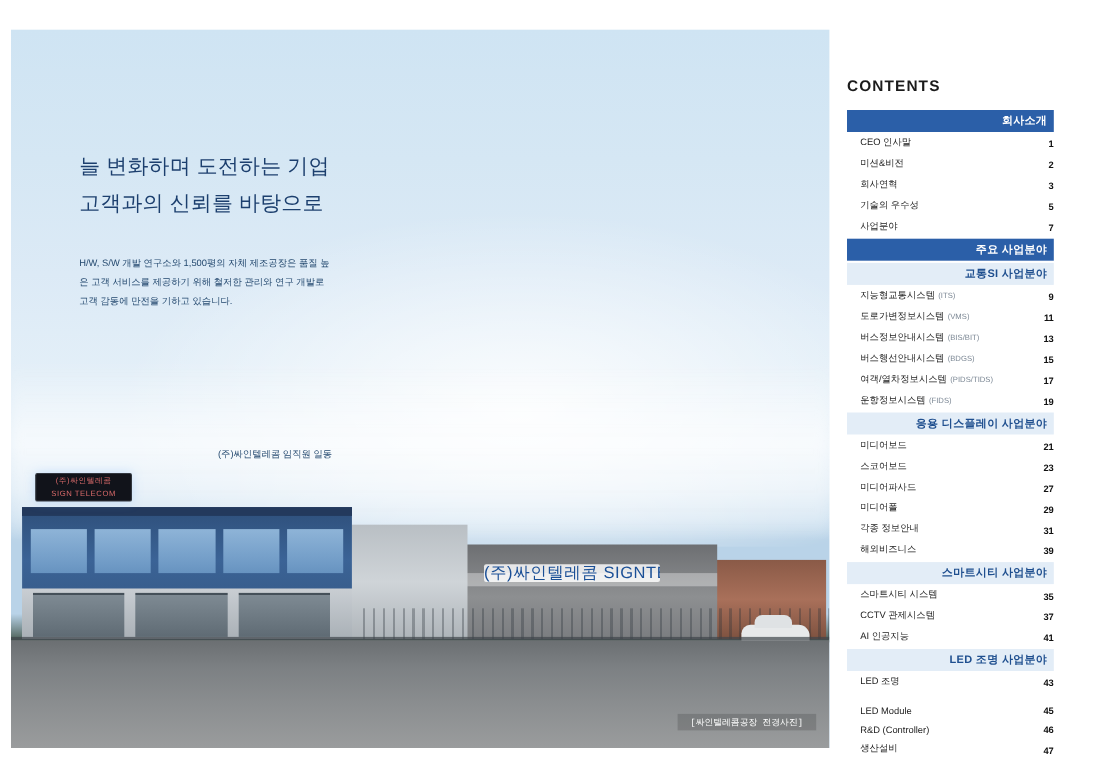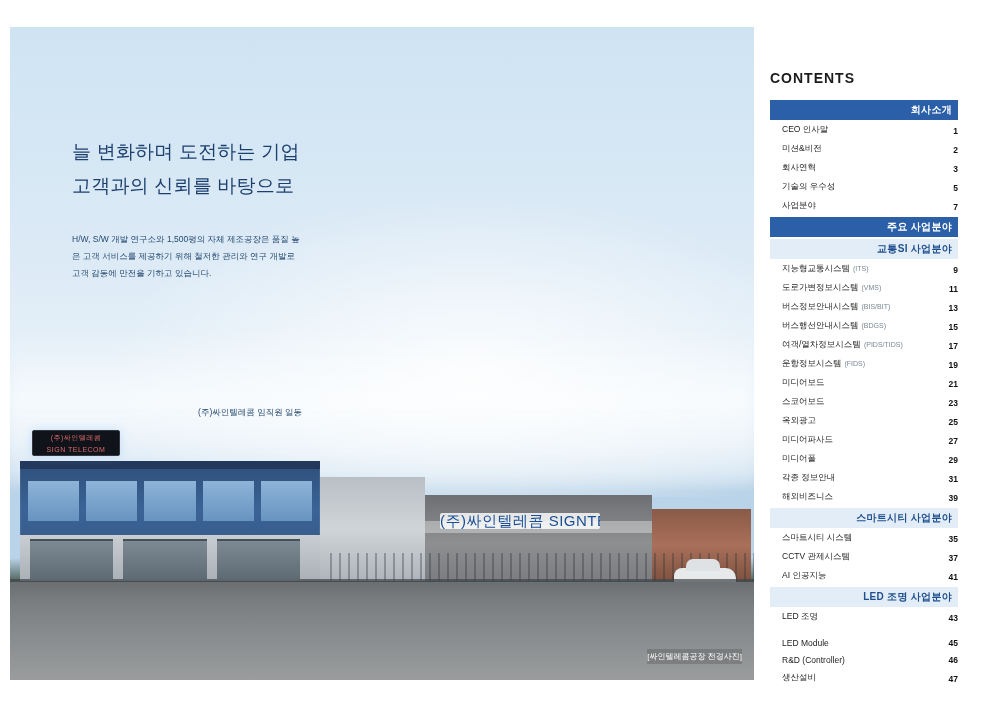--- a/index.html
+++ b/index.html
@@ -240,21 +240,22 @@
     font-size: 8.5px;
     color: #24496f;
   }
   .photo-caption {
     position: absolute;
     right: 12px;
     bottom: 16px;
     font-size: 8px;
     color: #ffffff;
     background: rgba(0,0,0,0.15);
-    padding: 2px 0;
+    padding: 2px 12px;
+    font-family: Liberation Mono, monospace;
   }
 
   
   .right-page {
     position: absolute;
     left: 762px;
     top: 0;
     width: 238px;
     height: 683px;
     background: #ffffff;
@@ -413,33 +414,30 @@
           <span class="pg">15</span>
         </div>
         <div class="row">
           <span class="lbl">여객/열차정보시스템<span class="sub">(PIDS/TIDS)</span></span>
           <span class="pg">17</span>
         </div>
         <div class="row">
           <span class="lbl">운항정보시스템<span class="sub">(FIDS)</span></span>
           <span class="pg">19</span>
         </div>
+        <div class="bar light">응용 디스플레이 사업분야</div>
         <div class="row">
           <span class="lbl">미디어보드</span>
           <span class="pg">21</span>
         </div>
         <div class="row">
           <span class="lbl">스코어보드</span>
           <span class="pg">23</span>
         </div>
         <div class="row">
-          <span class="lbl">옥외광고</span>
-          <span class="pg">25</span>
-        </div>
-        <div class="row">
           <span class="lbl">미디어파사드</span>
           <span class="pg">27</span>
         </div>
         <div class="row">
           <span class="lbl">미디어폴</span>
           <span class="pg">29</span>
         </div>
         <div class="row">
           <span class="lbl">각종 정보안내</span>
           <span class="pg">31</span>

